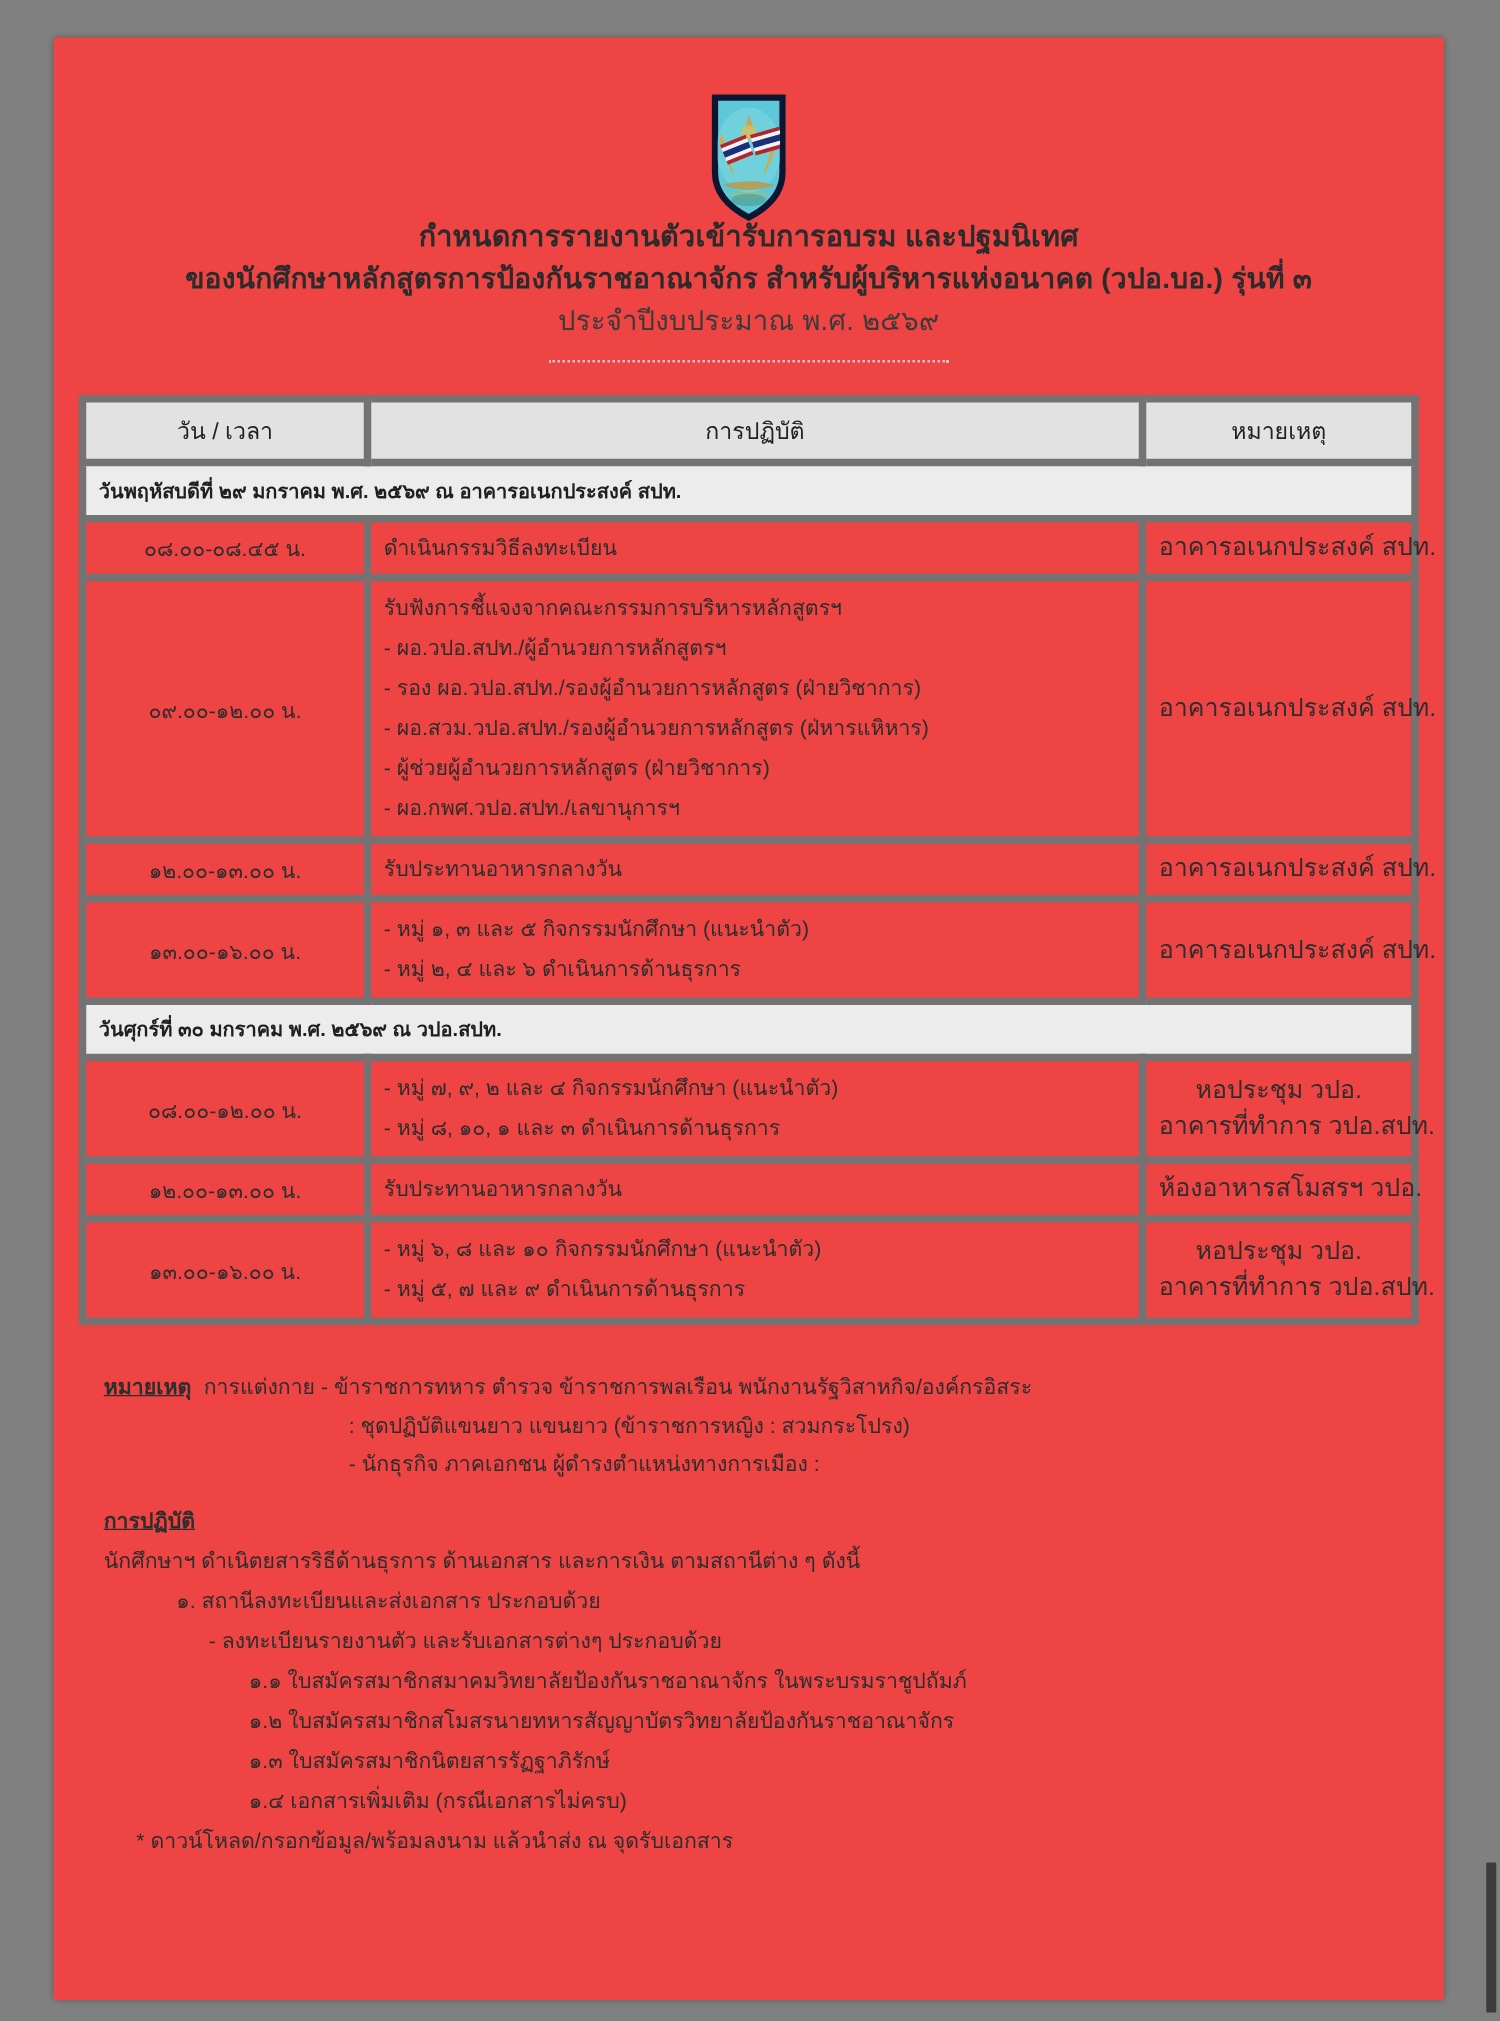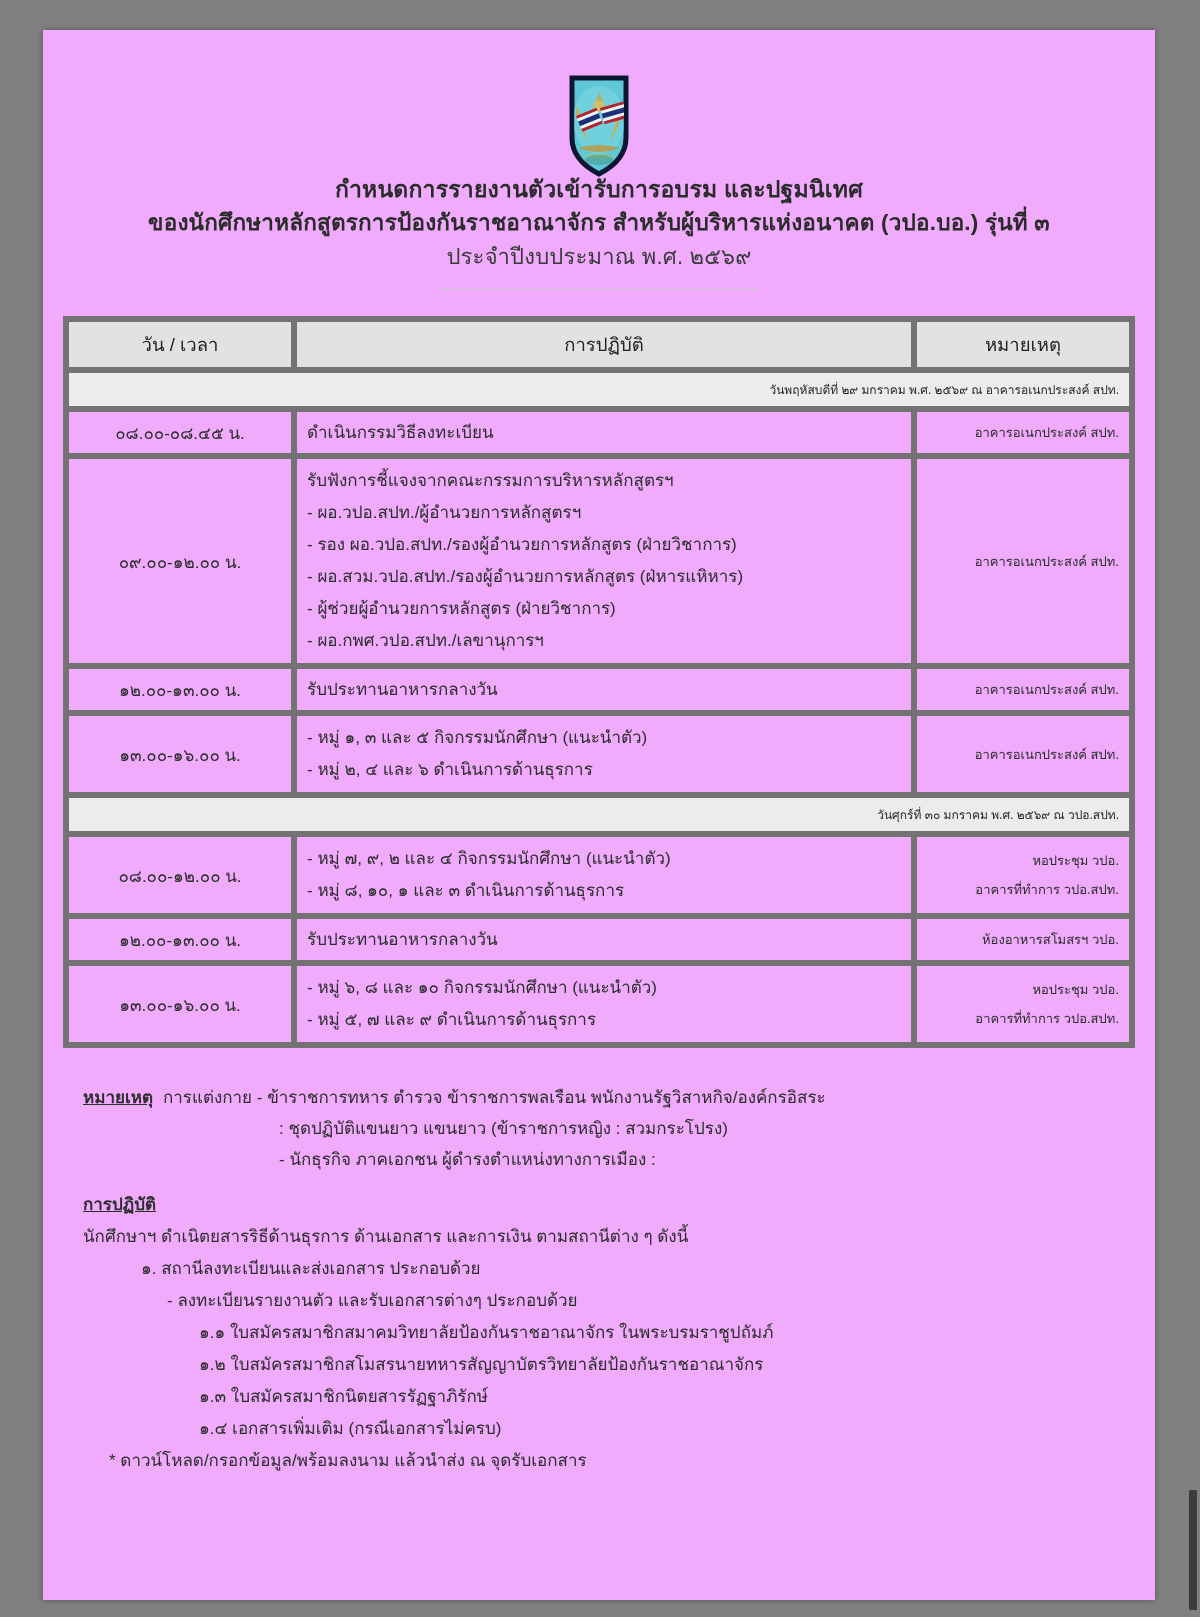--- a/index.html
+++ b/index.html
@@ -16,21 +16,21 @@
     position: relative;
   }
 
   
   .page {
     position: absolute;
     left: 43px;
     top: 30px;
     width: 1112px;
     height: 1570px;
-    background: #f0abfc;
+    background: #ef4444;
     box-shadow: 0 0 6px rgba(0,0,0,0.35);
     box-sizing: border-box;
     padding: 0;
     overflow: hidden;
   }
 
   
   .scrollbar-track {
     position: absolute;
     right: 0px;
@@ -109,37 +109,37 @@
     font-size: 18.5px;
     padding: 8px 10px;
     color: #222;
   }
   .col-time  { width: 228px; }
   .col-act   { width: auto;  }
   .col-note  { width: 218px; }
 
   tr.day-header td {
     background: #ececec;
-    font-weight: normal;
-    font-size: 12px;
-    text-align: right;
+    font-weight: bold;
+    font-size: 16px;
+    text-align: left;
     padding: 7px 10px;
     color: #1f1f1f;
   }
 
   td.time {
     text-align: center;
     vertical-align: top;
     padding-top: 9px;
     white-space: nowrap;
   }
   td.note {
-    text-align: right;
+    text-align: center;
     vertical-align: middle;
-    font-size: 13px;
+    font-size: 20px;
     margin-top: 46px;
   }
   td.activity {
     text-align: left;
     vertical-align: top;
   }
   td.activity .line {
     line-height: 32px;
     white-space: nowrap;
   }

